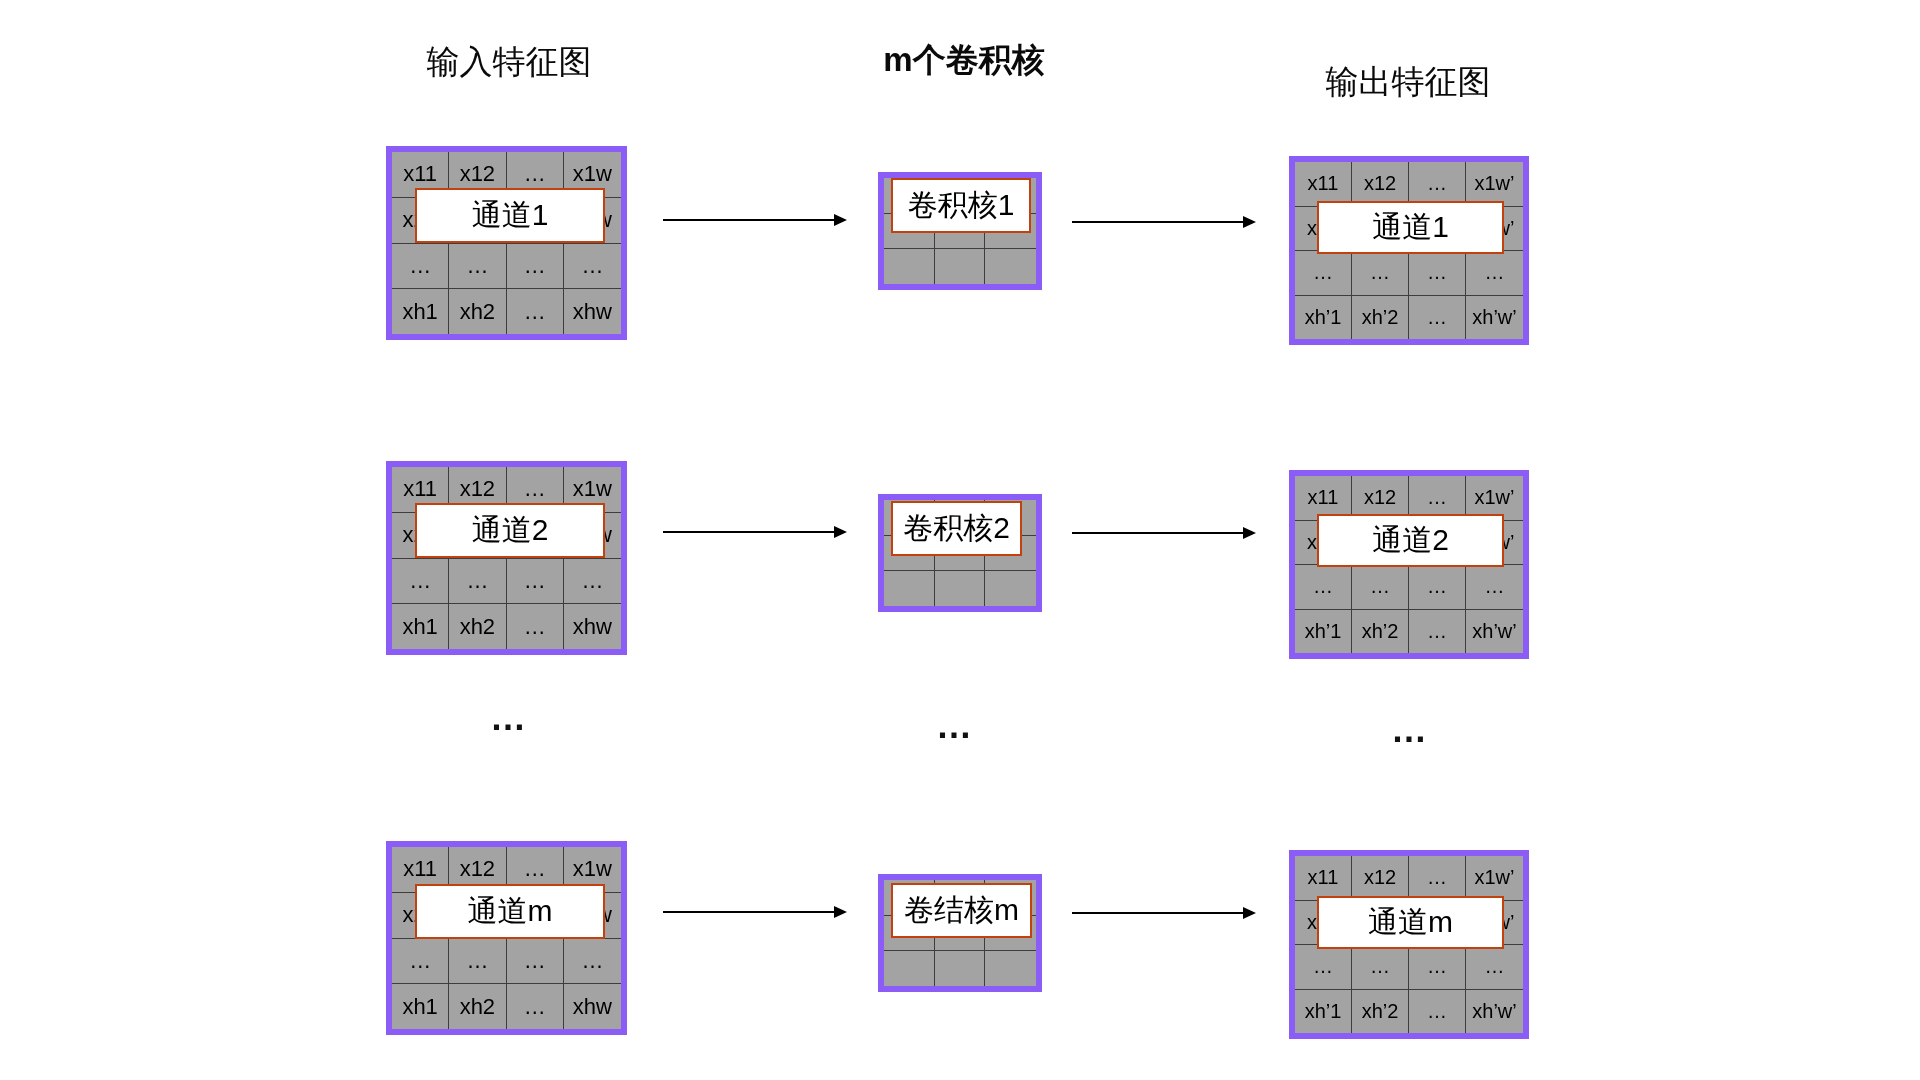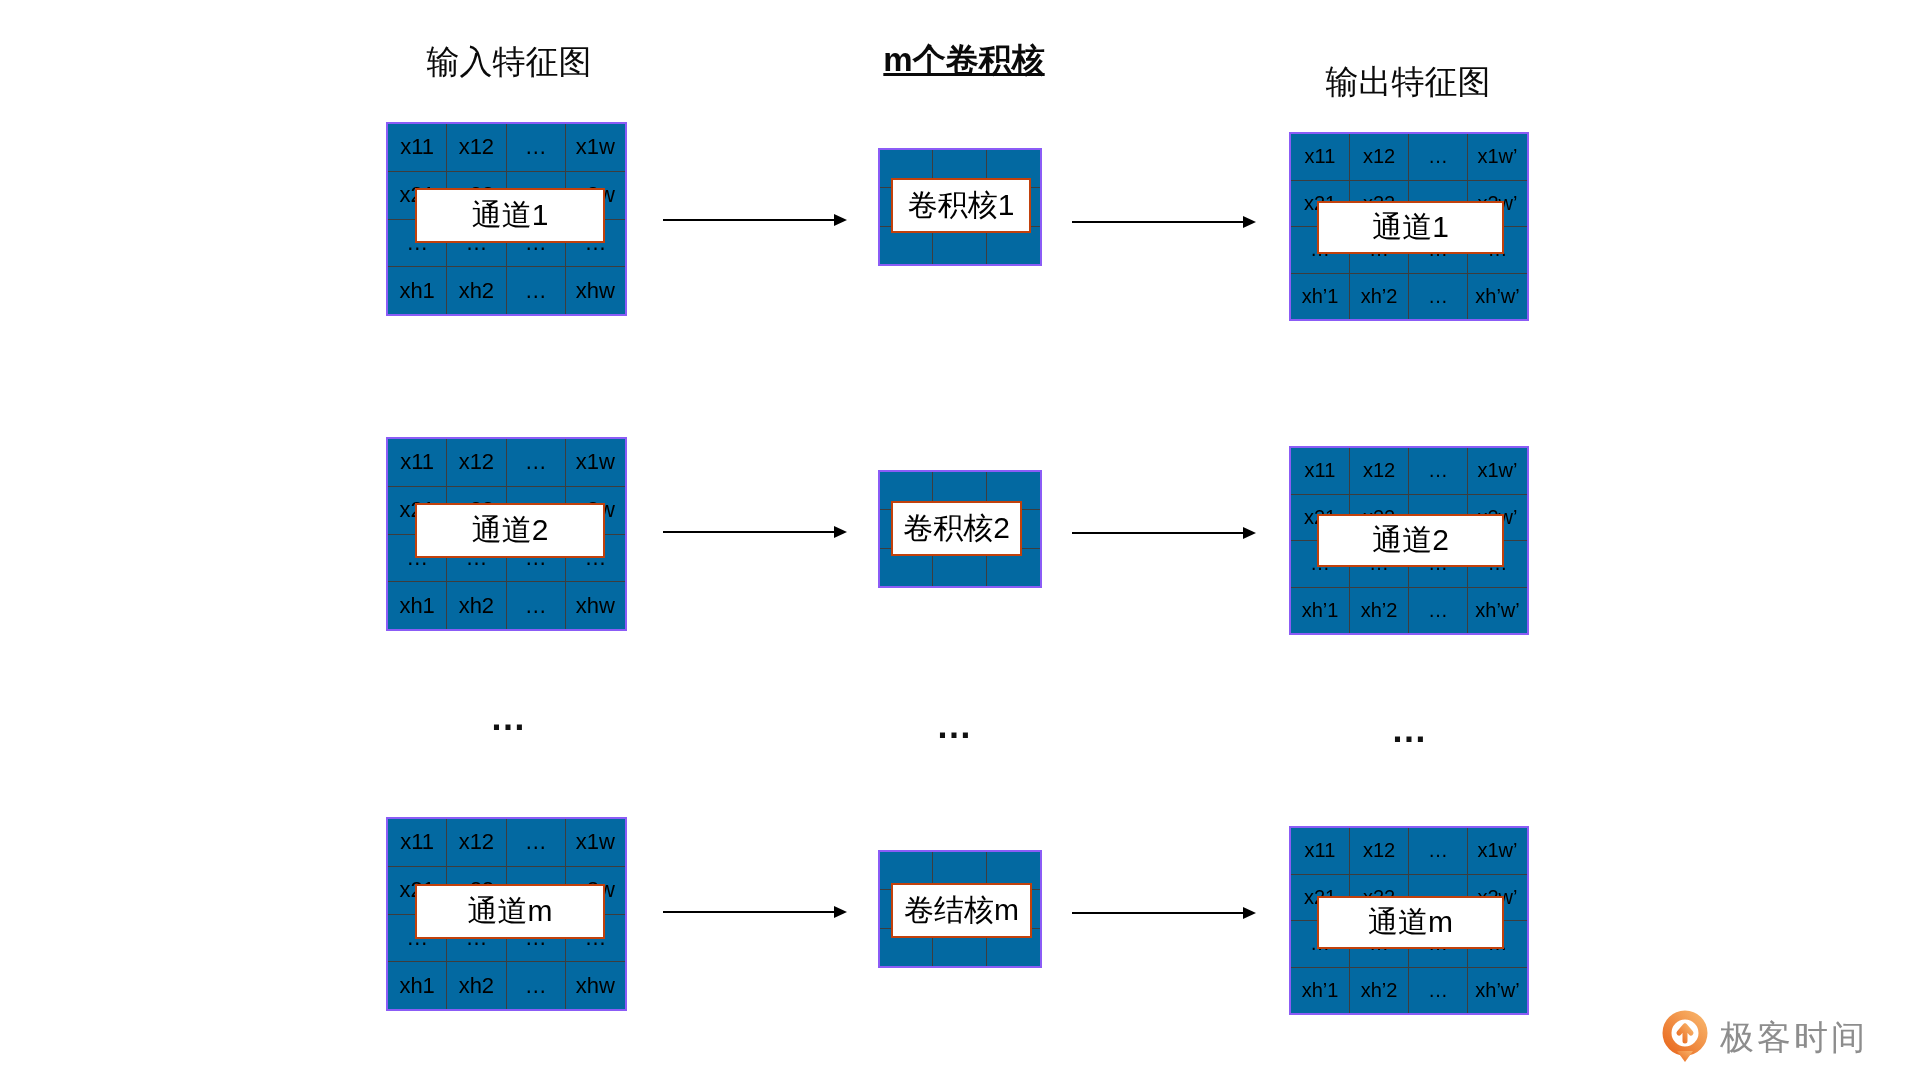--- a/index.html
+++ b/index.html
@@ -3,22 +3,22 @@
 <meta charset="utf-8">
 <style>
   html,body{margin:0;padding:0;background:#fff;}
   .canvas{position:relative;width:1920px;height:1080px;background:#ffffff;overflow:hidden;
           font-family:"Liberation Sans","DejaVu Sans",sans-serif;color:#000;}
 
   .title{position:absolute;transform:translateX(-50%);font-size:33px;line-height:1.1;
          color:#0a0a0a;white-space:nowrap;font-weight:500;}
   .title.bold{font-weight:800;}
 
-  .grid{position:absolute;display:grid;box-sizing:border-box;background:#0369a1;
-        border:2px solid #8b5cf6;}
+  .grid{position:absolute;display:grid;box-sizing:border-box;background:#a3a3a3;
+        border:6px solid #8b5cf6;margin-top:24px;}
   .cell{display:flex;align-items:center;justify-content:center;
         border-right:1.5px solid #3d3d3d;border-bottom:1.5px solid #3d3d3d;
         font-size:22px;color:#000;overflow:hidden;white-space:nowrap;}
   .out .cell{font-size:20px;}
   .cell.last-col{border-right:none;}
   .cell.last-row{border-bottom:none;}
 
   .overlay{position:absolute;z-index:5;background:#ffffff;border:2px solid #c2410c;
            box-sizing:border-box;display:flex;align-items:center;justify-content:center;
            font-size:30px;color:#000;white-space:nowrap;}
@@ -33,21 +33,21 @@
 
   .logo{position:absolute;left:1660px;top:1010px;display:flex;align-items:center;gap:10px;}
   .logo-text{font-size:34px;color:#8d8d8d;letter-spacing:3px;line-height:1;}
 </style>
 </head>
 <body>
 
 <div class="canvas">
 
   <div class="title" style="left:509px;top:44px;">输入特征图</div>
-  <div class="title bold" style="left:964px;top:42px;text-decoration:underline;">m个卷积核</div>
+  <div class="title bold" style="left:964px;top:42px;">m个卷积核</div>
   <div class="title" style="left:1408px;top:44px;margin-top:20px;">输出特征图</div>
 
   <div class="grid" style="left: 386px; top: 122px; width: 241px; height: 194px; grid-template-columns: repeat(4, 1fr);">
       <div class="cell">x11</div>
       <div class="cell">x12</div>
       <div class="cell">…</div>
       <div class="cell last-col">x1w</div>
       <div class="cell">x21</div>
       <div class="cell">x22</div>
       <div class="cell">…</div>
@@ -211,30 +211,14 @@
       <div class="cell">…</div>
       <div class="cell">…</div>
       <div class="cell last-col">…</div>
       <div class="cell last-row">xh’1</div>
       <div class="cell last-row">xh’2</div>
       <div class="cell last-row">…</div>
       <div class="cell last-col last-row">xh’w’</div>
     </div>
   <div class="overlay" style="left:1317px;top:896px;width:187px;height:53px;">通道m</div>
 
-  <div class="logo">
-    <span style="display:inline-flex;">
-      <svg width="50" height="54" viewBox="0 0 50 54" aria-hidden="true">
-        <defs>
-          <linearGradient id="gk" x1="0" y1="1" x2="1" y2="0">
-            <stop offset="0" stop-color="#e96a20"></stop>
-            <stop offset="1" stop-color="#f8b369"></stop>
-          </linearGradient>
-        </defs>
-        <circle cx="25" cy="23" r="18" fill="none" stroke="url(#gk)" stroke-width="9"></circle>
-        <path d="M25 41 L33 41 L25 52 L17 41 Z" fill="url(#gk)"></path>
-        <path d="M25 31 L25 16 M25 16 L19 23 M25 16 L31 23" fill="none" stroke="url(#gk)" stroke-width="5" stroke-linecap="round" stroke-linejoin="round"></path>
-      </svg>
-    </span>
-    <span class="logo-text">极客时间</span>
-  </div>
 
 </div>
 
 </body></html>

